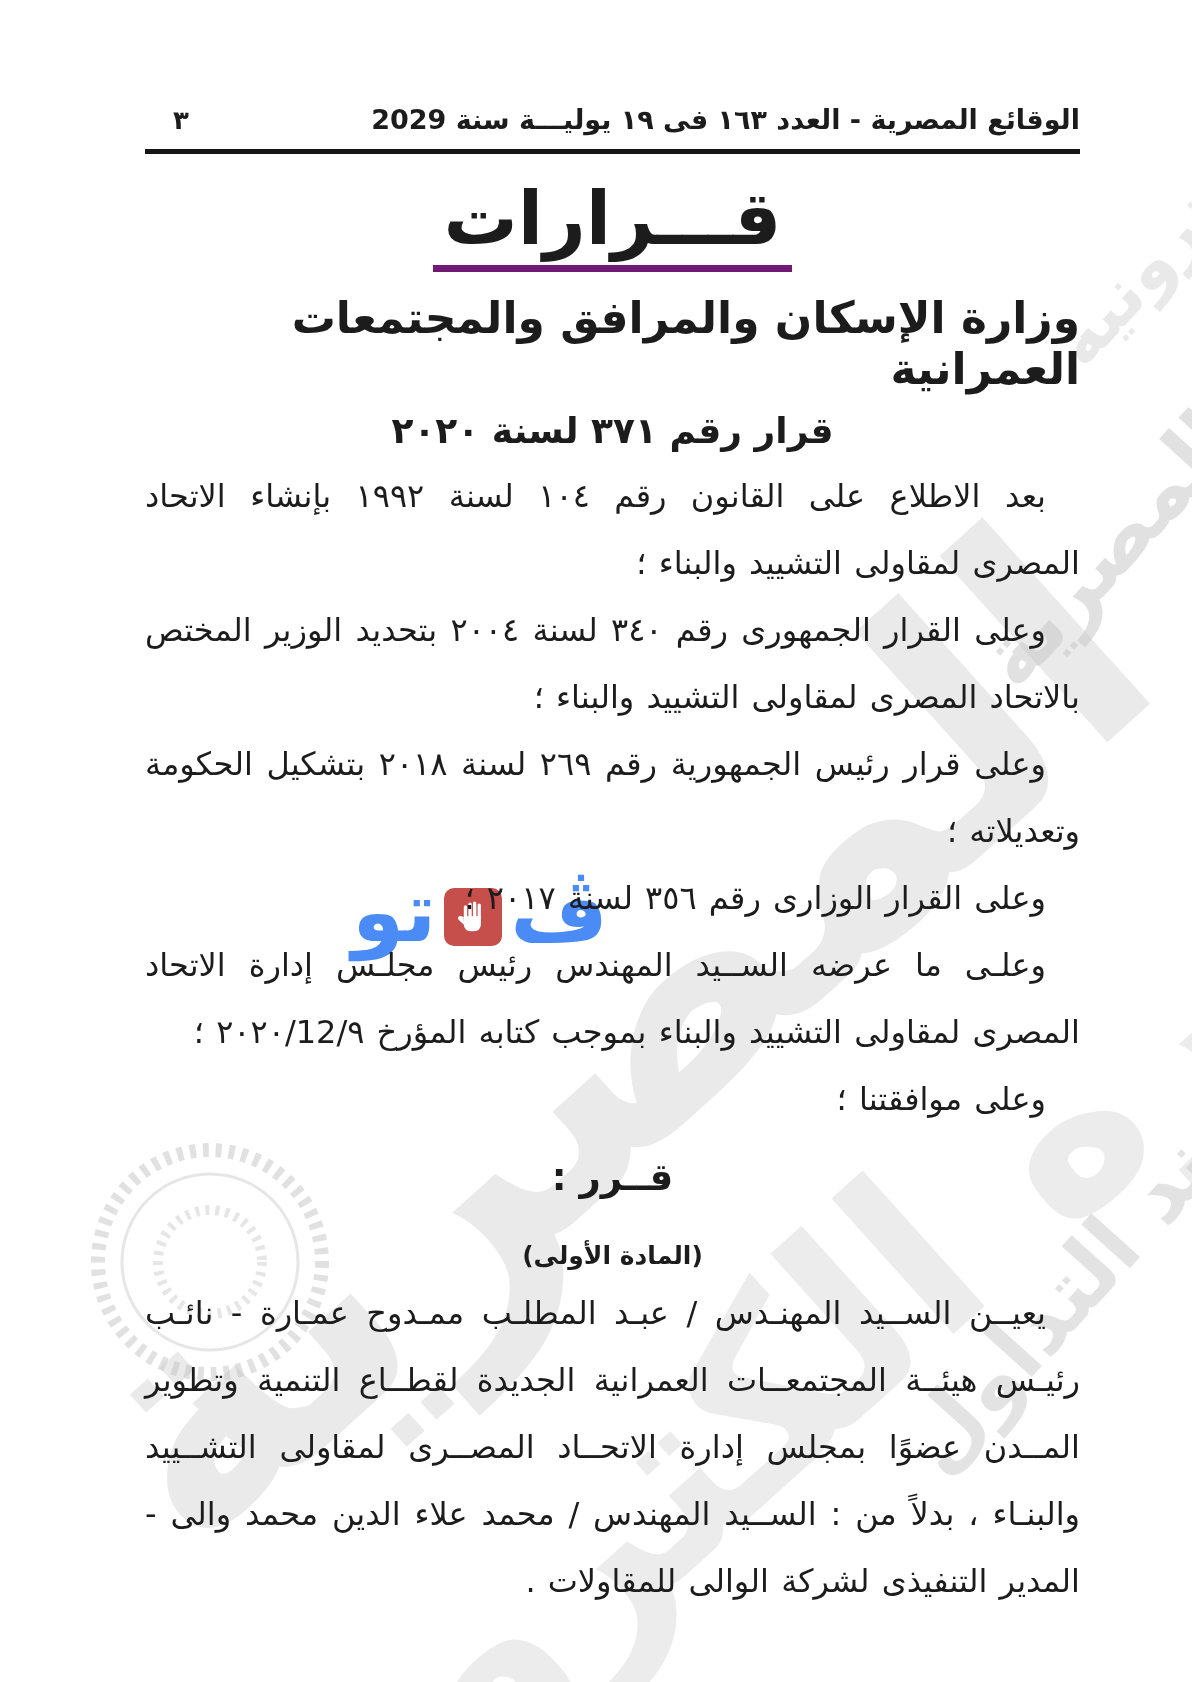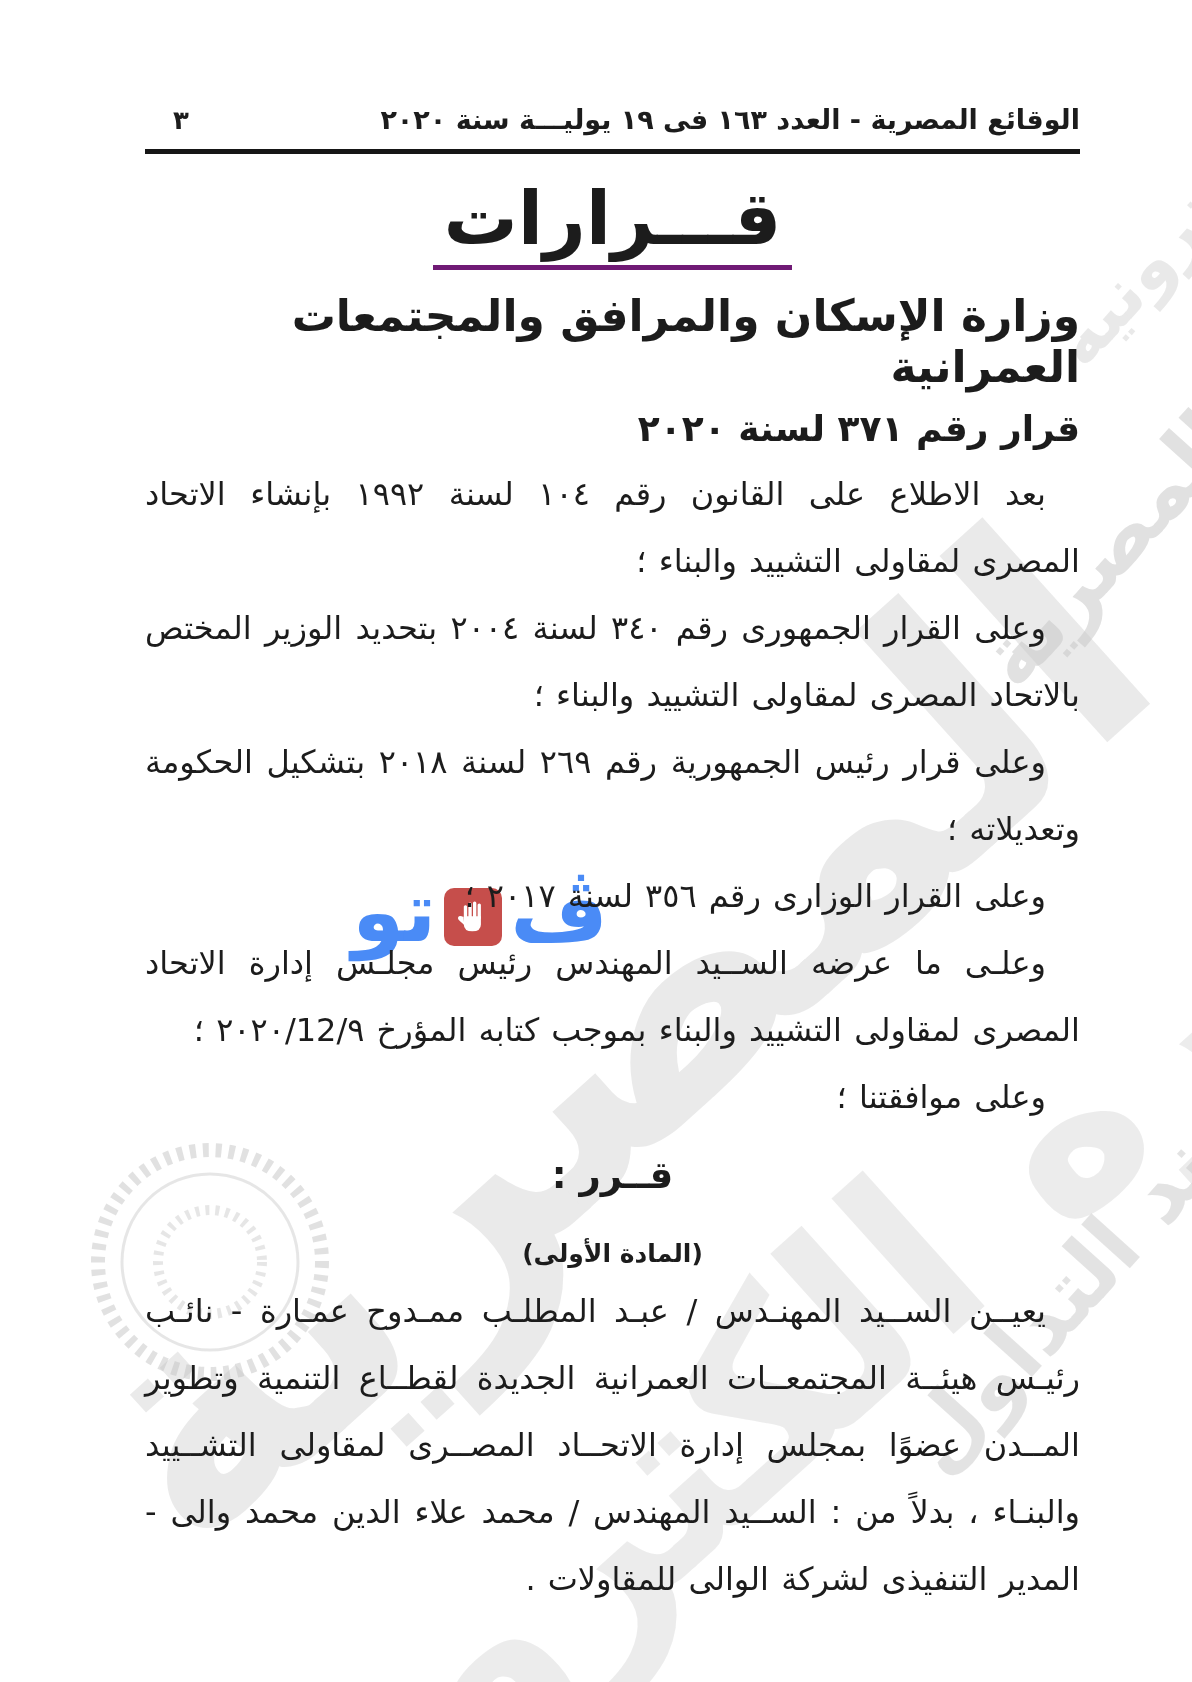--- a/index.html
+++ b/index.html
@@ -26,23 +26,23 @@
   .veto-letter{ font-size:84px; font-weight:bold; color:#3b82f6; line-height:1; }
   .veto-box{ width:58px; height:58px; border-radius:10px; display:flex;
              align-items:center; justify-content:center; margin-top:10px; }
   
   .content{ position:relative; z-index:2; padding:104px 112px 0 145px; }
   .header-row{ display:flex; justify-content:space-between; align-items:flex-end;
                border-bottom:5px solid #161616; padding-bottom:14px; }
   .gazette-title{ font-size:27px; font-weight:bold; letter-spacing:.5px; }
   .page-number{ font-size:26px; font-weight:bold; padding-left:28px; }
   .main-title{ text-align:center; margin-top:20px; font-size:74px; font-weight:bold; line-height:1.2; }
-  .main-title span{ display:inline-block; border-bottom:5px solid #701a75; padding:0 10px 2px; }
+  .main-title span{ display:inline-block; border-bottom:7px solid #701a75; padding:0 10px 2px; }
   .h-ministry{ margin-top:20px; font-size:44px; font-weight:bold; }
-  .h-decree{ margin-top:16px; font-size:36px; font-weight:bold; }
+  .h-decree{ text-align:center; margin-top:16px; font-size:36px; font-weight:bold; }
   .h-authority{ text-align:center; margin-top:18px; font-size:34px; font-weight:bold; }
   .preamble{ margin-top:12px; }
   .preamble p, .article-body{
     font-size:32px; line-height:67px; text-align:justify; text-indent:34px;
     word-spacing:2px;
   }
   .decision{ text-align:center; margin-top:23px; font-size:37px; font-weight:bold; }
   .article-heading{ text-align:center; margin-top:42px; font-size:25px; font-weight:bold; }
   .article-body{ margin-top:10px; }
 </style>
@@ -76,21 +76,21 @@
         <path d="M6 12 q-2.6 -1.4 -3.4 0.2 q-0.5 1.1 0.9 2.2 l3 2.6 z"></path>
         <path d="M6.2 11.5 h10.8 v5.2 q0 4.3 -5.4 4.3 q-5.4 0 -5.4 -4.3 z"></path>
       </svg>
     </span>
     <span class="veto-letter">تو</span>
   </div>
 
   <div class="content">
 
     <div class="header-row">
-      <span class="gazette-title">الوقائع المصرية - العدد ١٦٣ فى ١٩ يوليـــة سنة ٢٠٢٠</span>
+      <span class="gazette-title">الوقائع المصرية - العدد ١٦٣ فى ١٩ يوليـــة سنة 2029</span>
       <span class="page-number">٣</span>
     </div>
 
     <div class="main-title">
       <span>قـــرارات</span>
     </div>
 
     <div class="h-ministry">وزارة الإسكان والمرافق والمجتمعات العمرانية</div>
 
     <div class="h-decree">قرار رقم ٣٧١ لسنة ٢٠٢٠</div>

